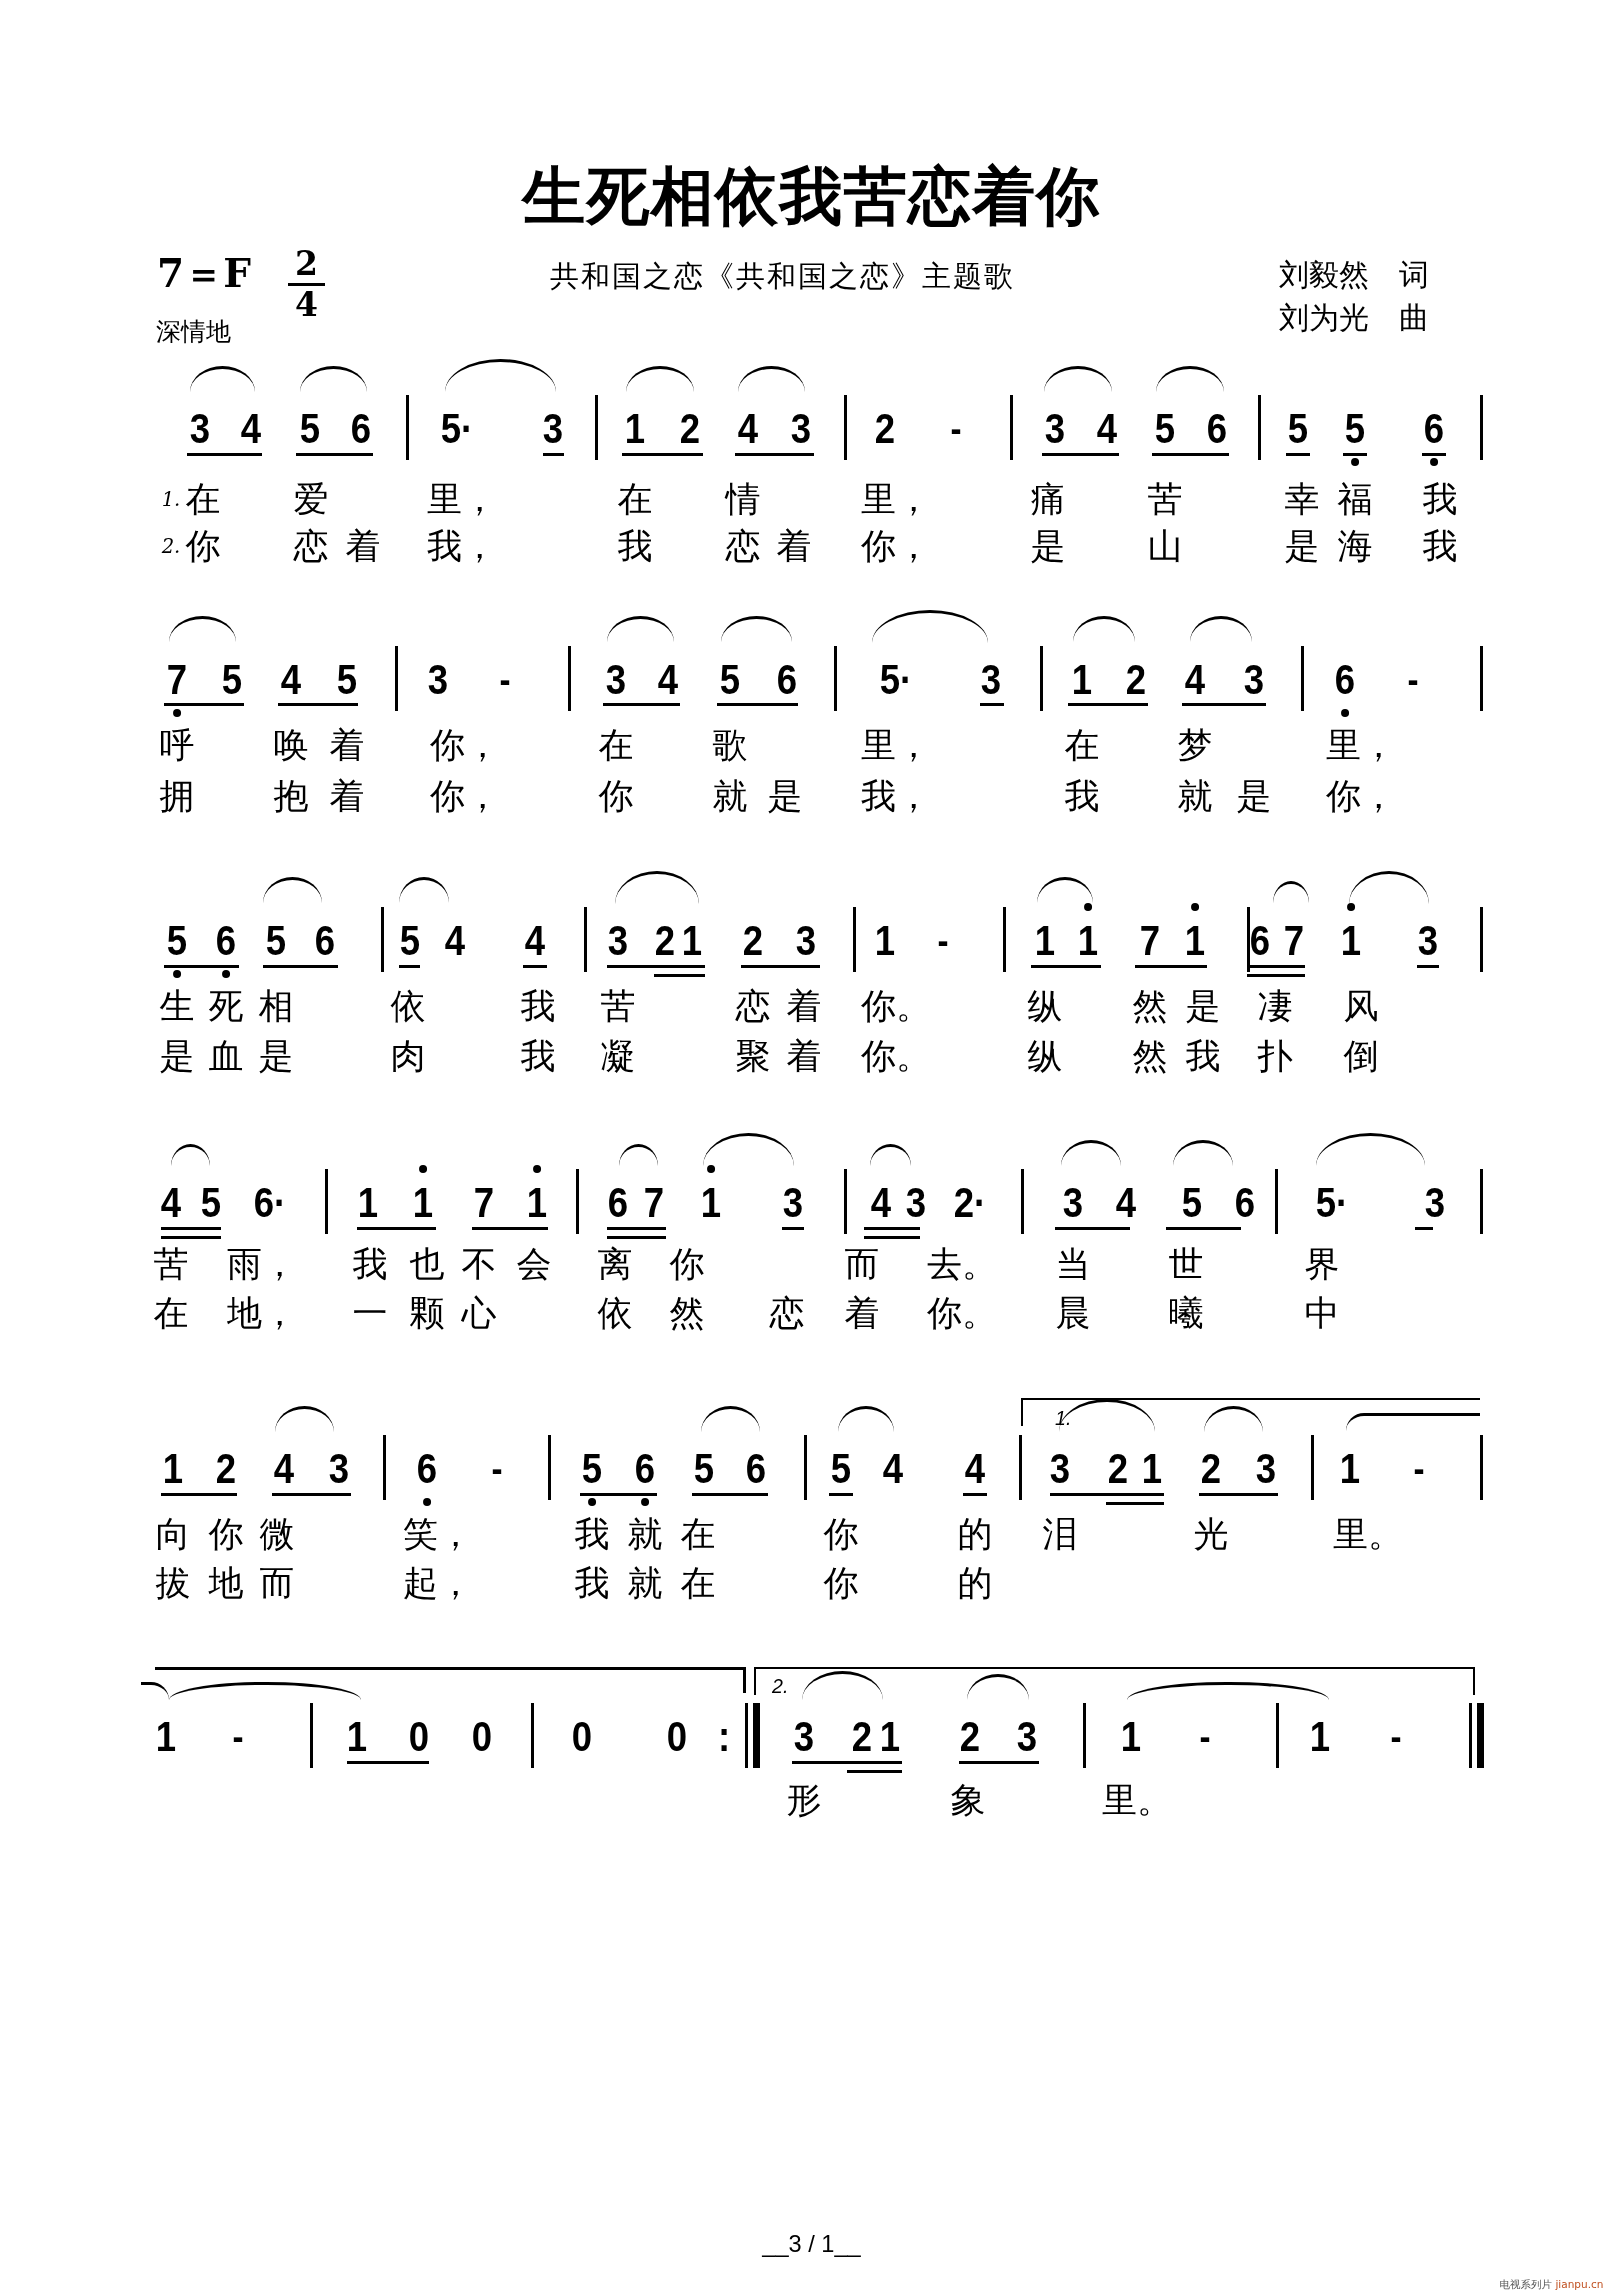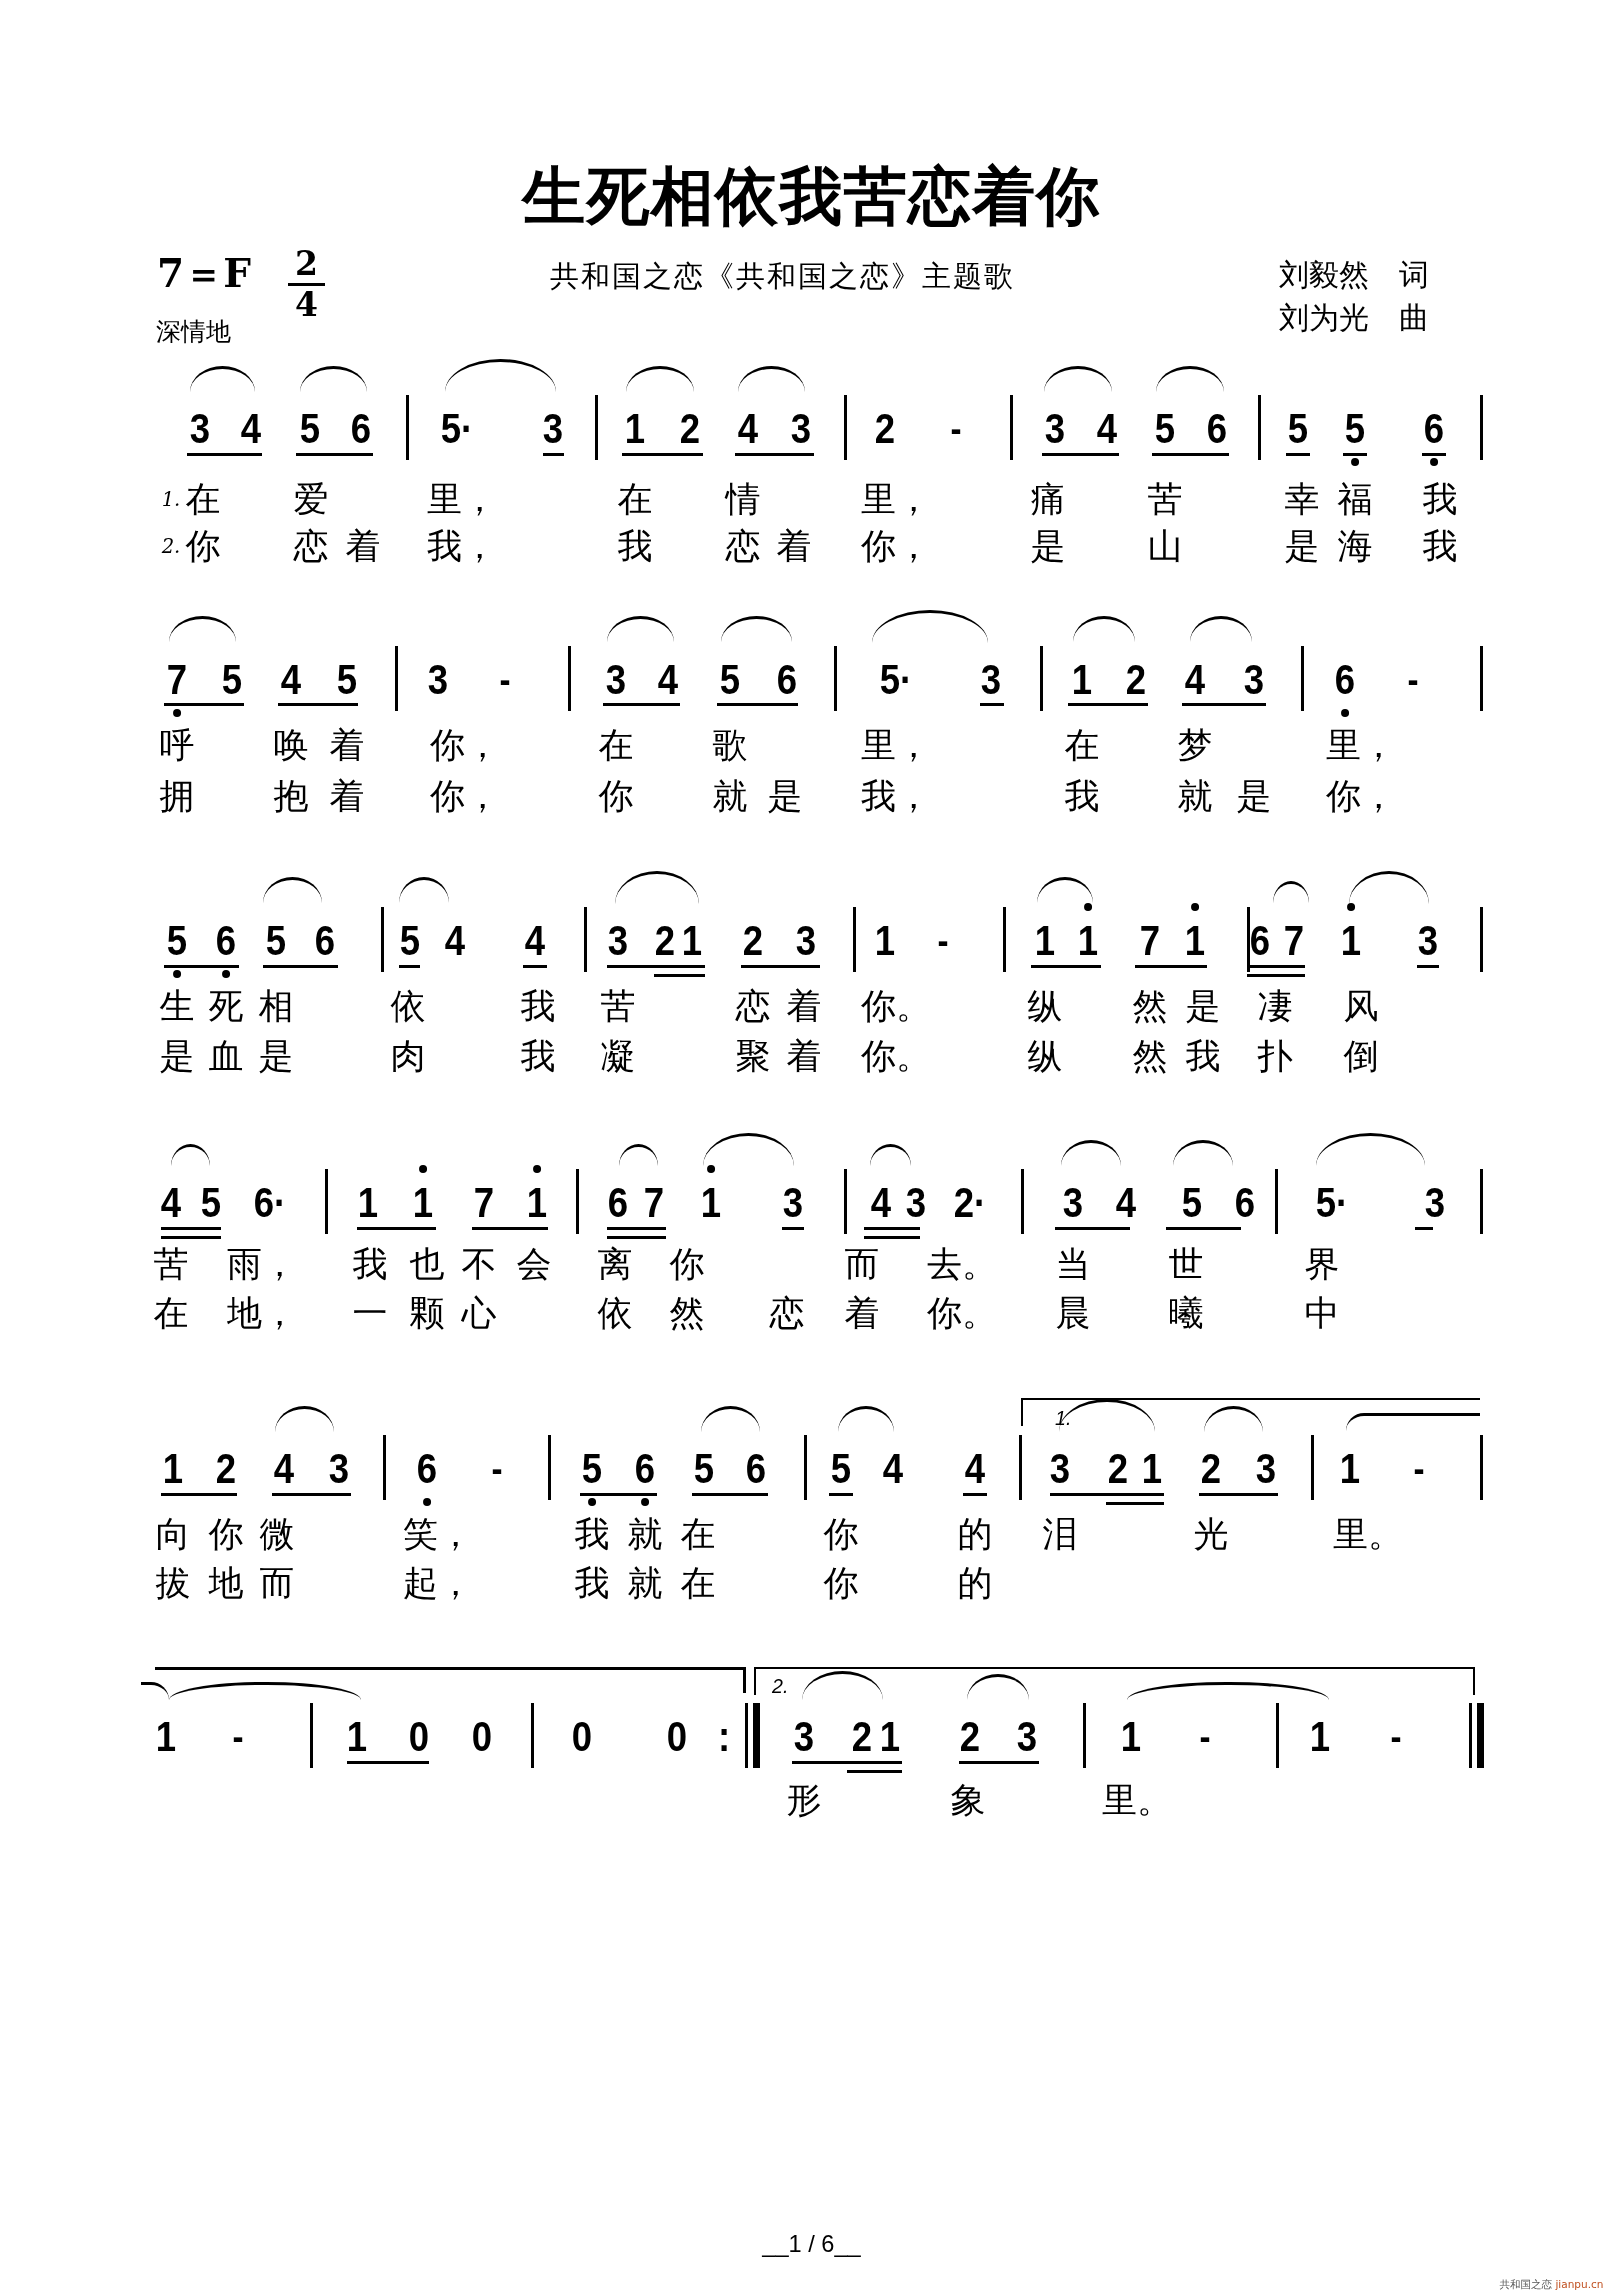--- a/index.html
+++ b/index.html
@@ -434,15 +434,15 @@
     <div class="bar thick" style="left: 1477px; top: 1703px; height: 65px;"></div>
     <div class="ul" style="left: 155px; width: 590px; top: 1667px; height: 2.6px;"></div>
     <div class="bar" style="left: 743px; top: 1667px; height: 26px;"></div>
     <div class="volta closed" style="left: 754px; width: 721px; top: 1667px; height: 27.5px;"></div>
     <div class="vlabel" style="left: 772px; top: 1675px;">2.</div>
     <div class="lyr" style="left: 804px; top: 1800px;">形</div>
     <div class="lyr" style="left: 968px; top: 1800px;">象</div>
     <div class="lyr" style="left: 1137px; top: 1800px;">里。</div>
   </div>
 
-<div class="abs footer">__<span>1 / 6</span>__</div>
-<div class="abs wm"><span style="color:#555">共和国之恋</span> <span>jianpu.cn</span></div>
+<div class="abs footer">__<span>3 / 1</span>__</div>
+<div class="abs wm"><span style="color:#555">电视系列片</span> <span>jianpu.cn</span></div>
 
 
 </body></html>

